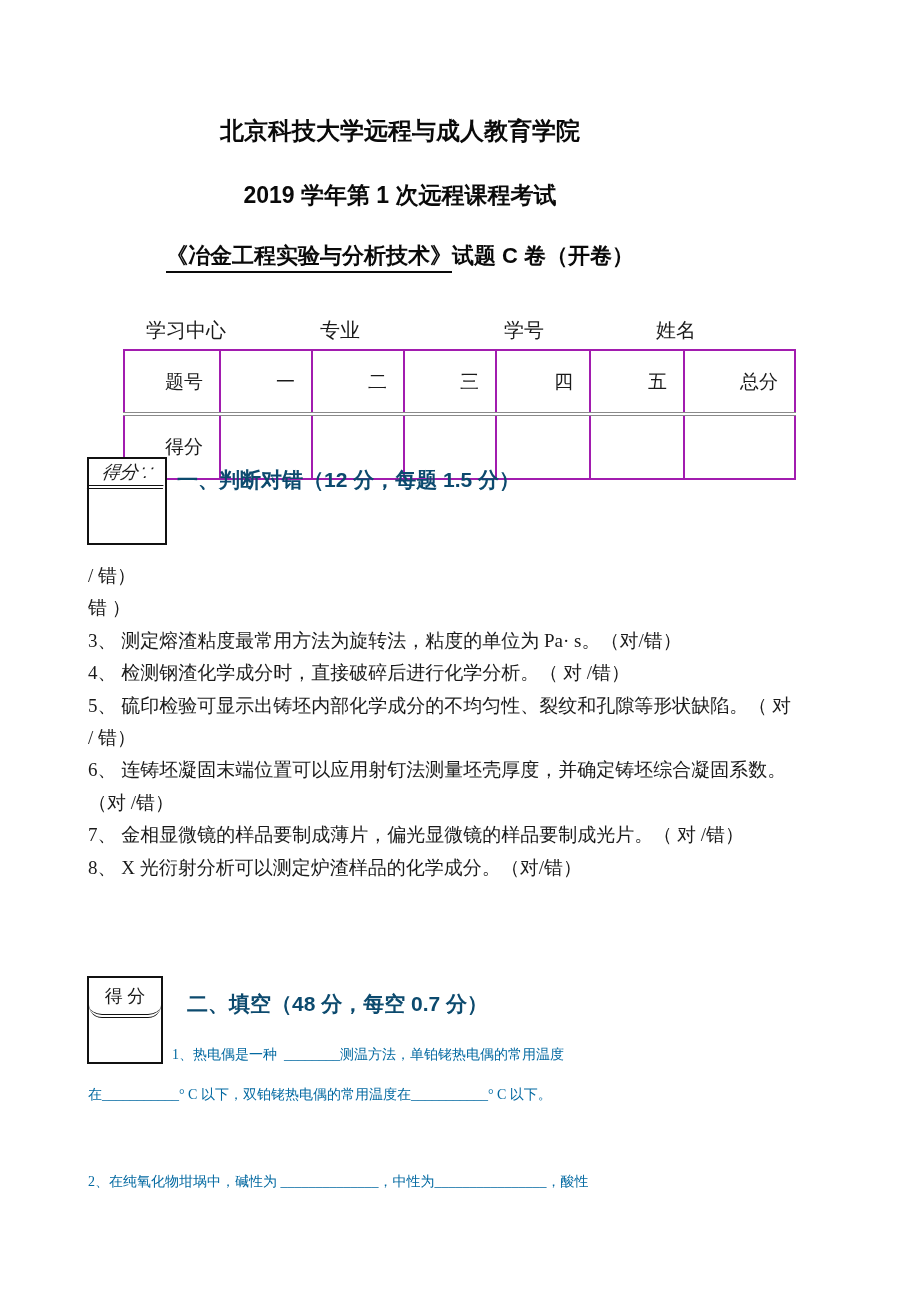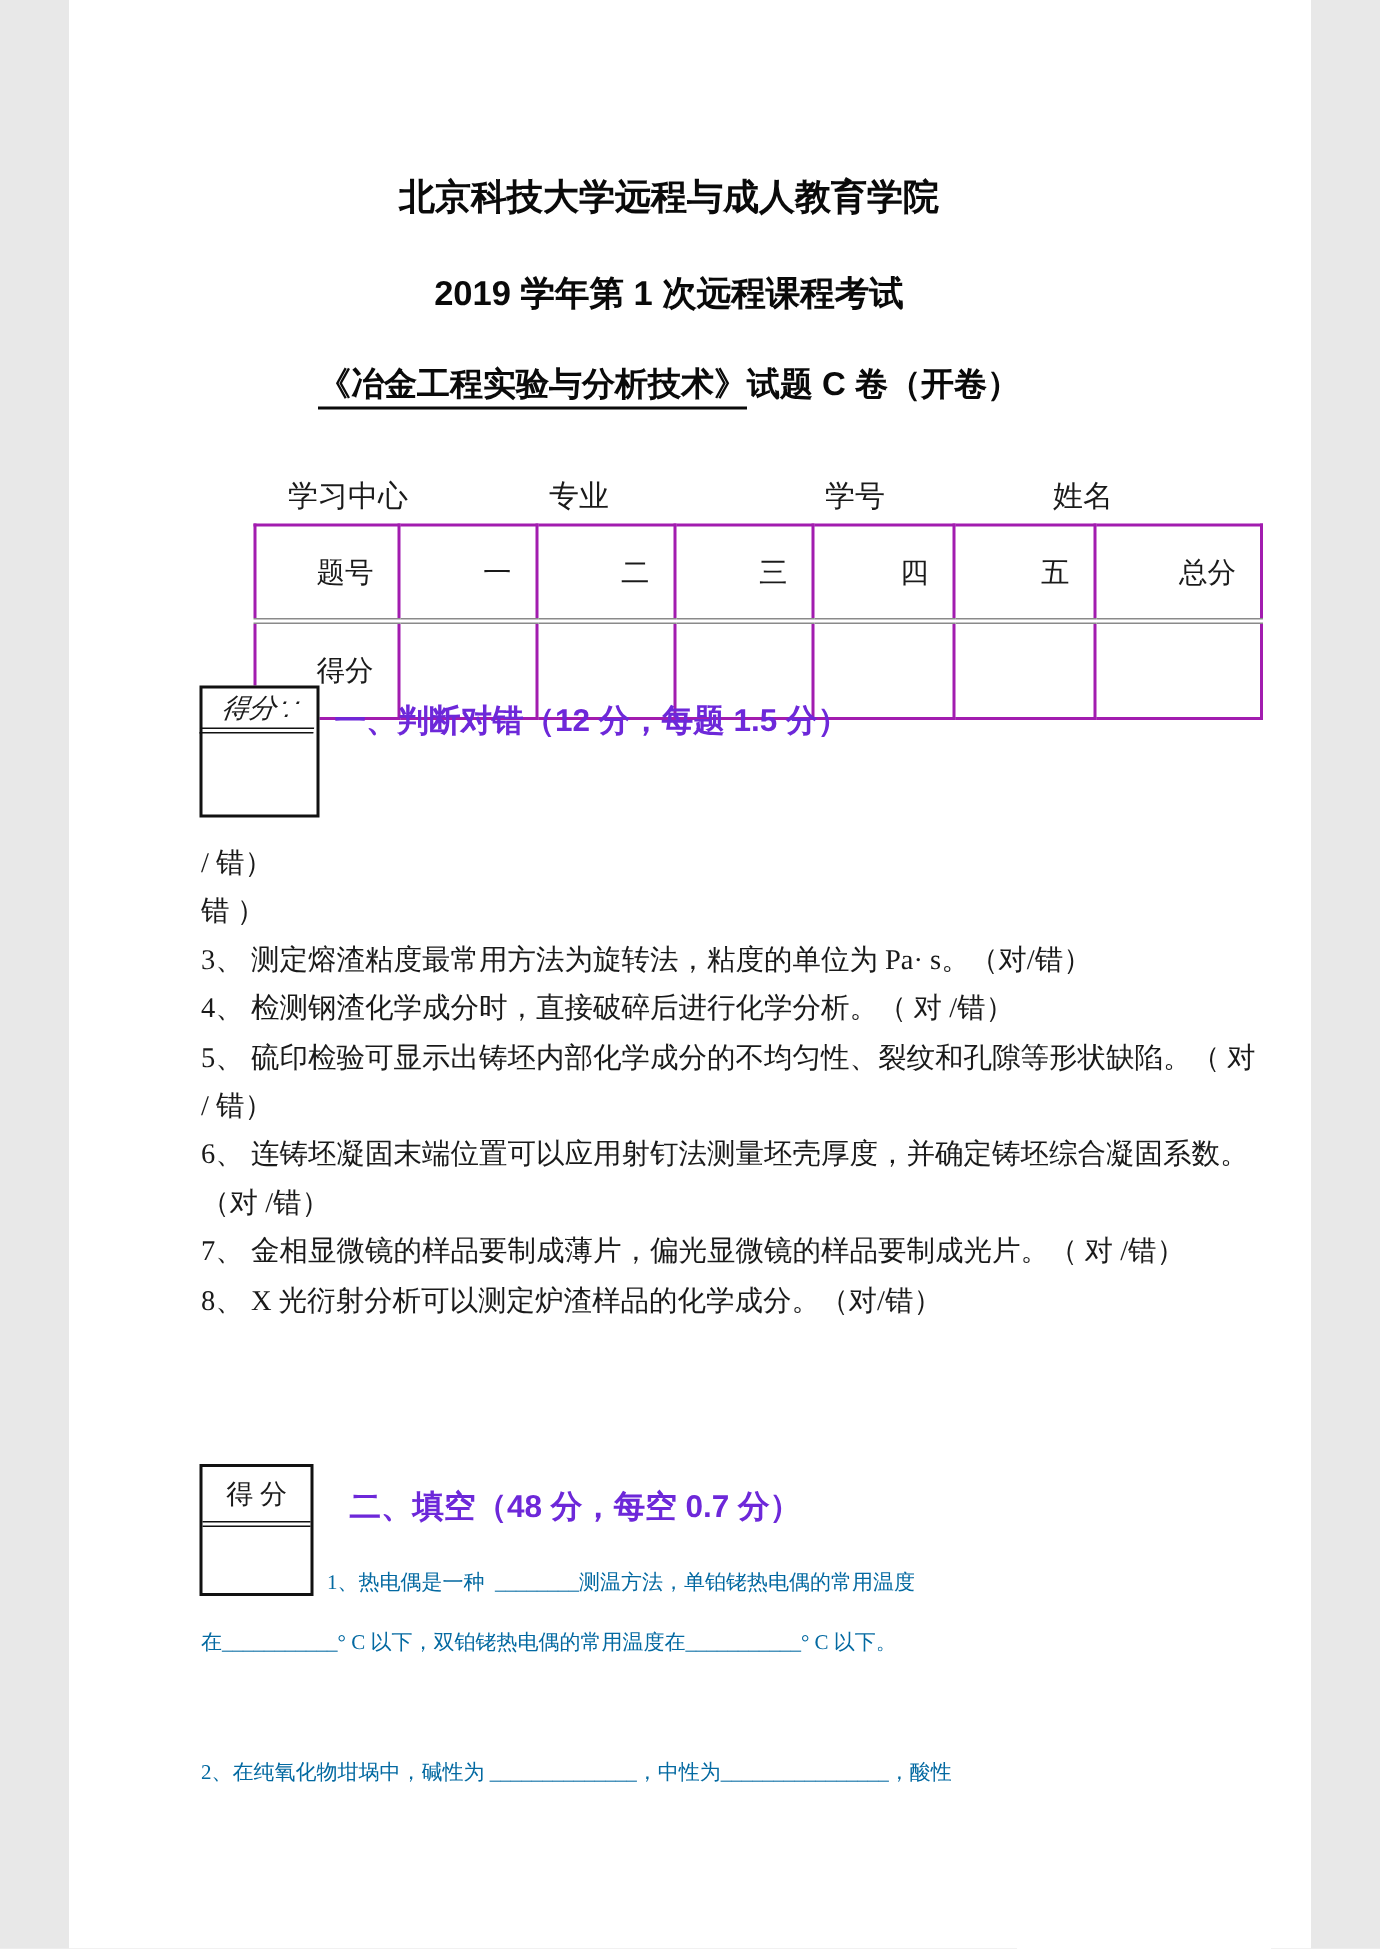--- a/index.html
+++ b/index.html
@@ -1,18 +1,18 @@
 <!DOCTYPE html>
 <html><head>
 <meta charset="utf-8">
 <style>
   html, body { margin: 0; padding: 0; background: #e8e8e8; }
   .page {
     position: relative;
-    width: 828px;
+    width: 920px;
     height: 1299px;
     margin: 0 auto;
     background: #ffffff;
     font-family: "Liberation Serif", "DejaVu Serif", serif;
     color: #111111;
     overflow: hidden;
   }
   .abs { position: absolute; }
 
   
@@ -68,28 +68,28 @@
     align-items: center;
     justify-content: center;
     border-bottom: 4px double #111111;
     font-size: 18px;
     color: #1a1a1a;
     white-space: pre;
   }
   .score-box-1 { left: 87px; top: 457px; width: 76px; height: 84px; }
   .score-box-1 .cell-label { height: 26px; font-style: italic; transform: skewX(-8deg); }
   .score-box-2 { left: 87px; top: 976px; width: 72px; height: 84px; }
-  .score-box-2 .cell-label { height: 36px; }
+  .score-box-2 .cell-label { height: 36px; border-radius: 13px; }
 
   
   .section-title {
     font-family: "Liberation Sans", "DejaVu Sans", sans-serif;
     font-weight: bold;
     font-size: 21px;
-    color: #6d28d9;
+    color: #0c4a6e;
     white-space: pre;
   }
   .section-title-1 { left: 177px; top: 466px; }
   .section-title-2 { left: 187px; top: 990px; }
 
   
   .q-block { left: 88px; top: 560px; width: 780px; }
   .q-line {
     font-size: 19px;
     line-height: 32.4px;

